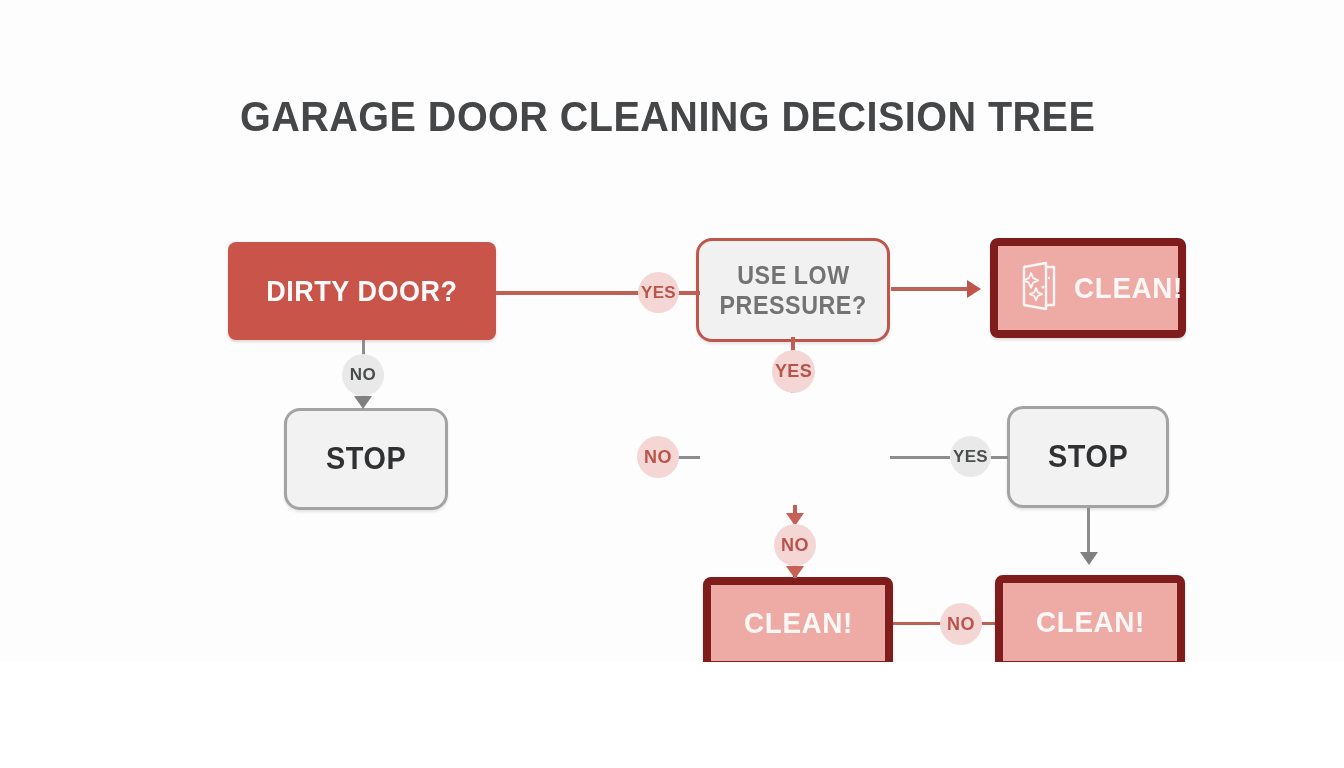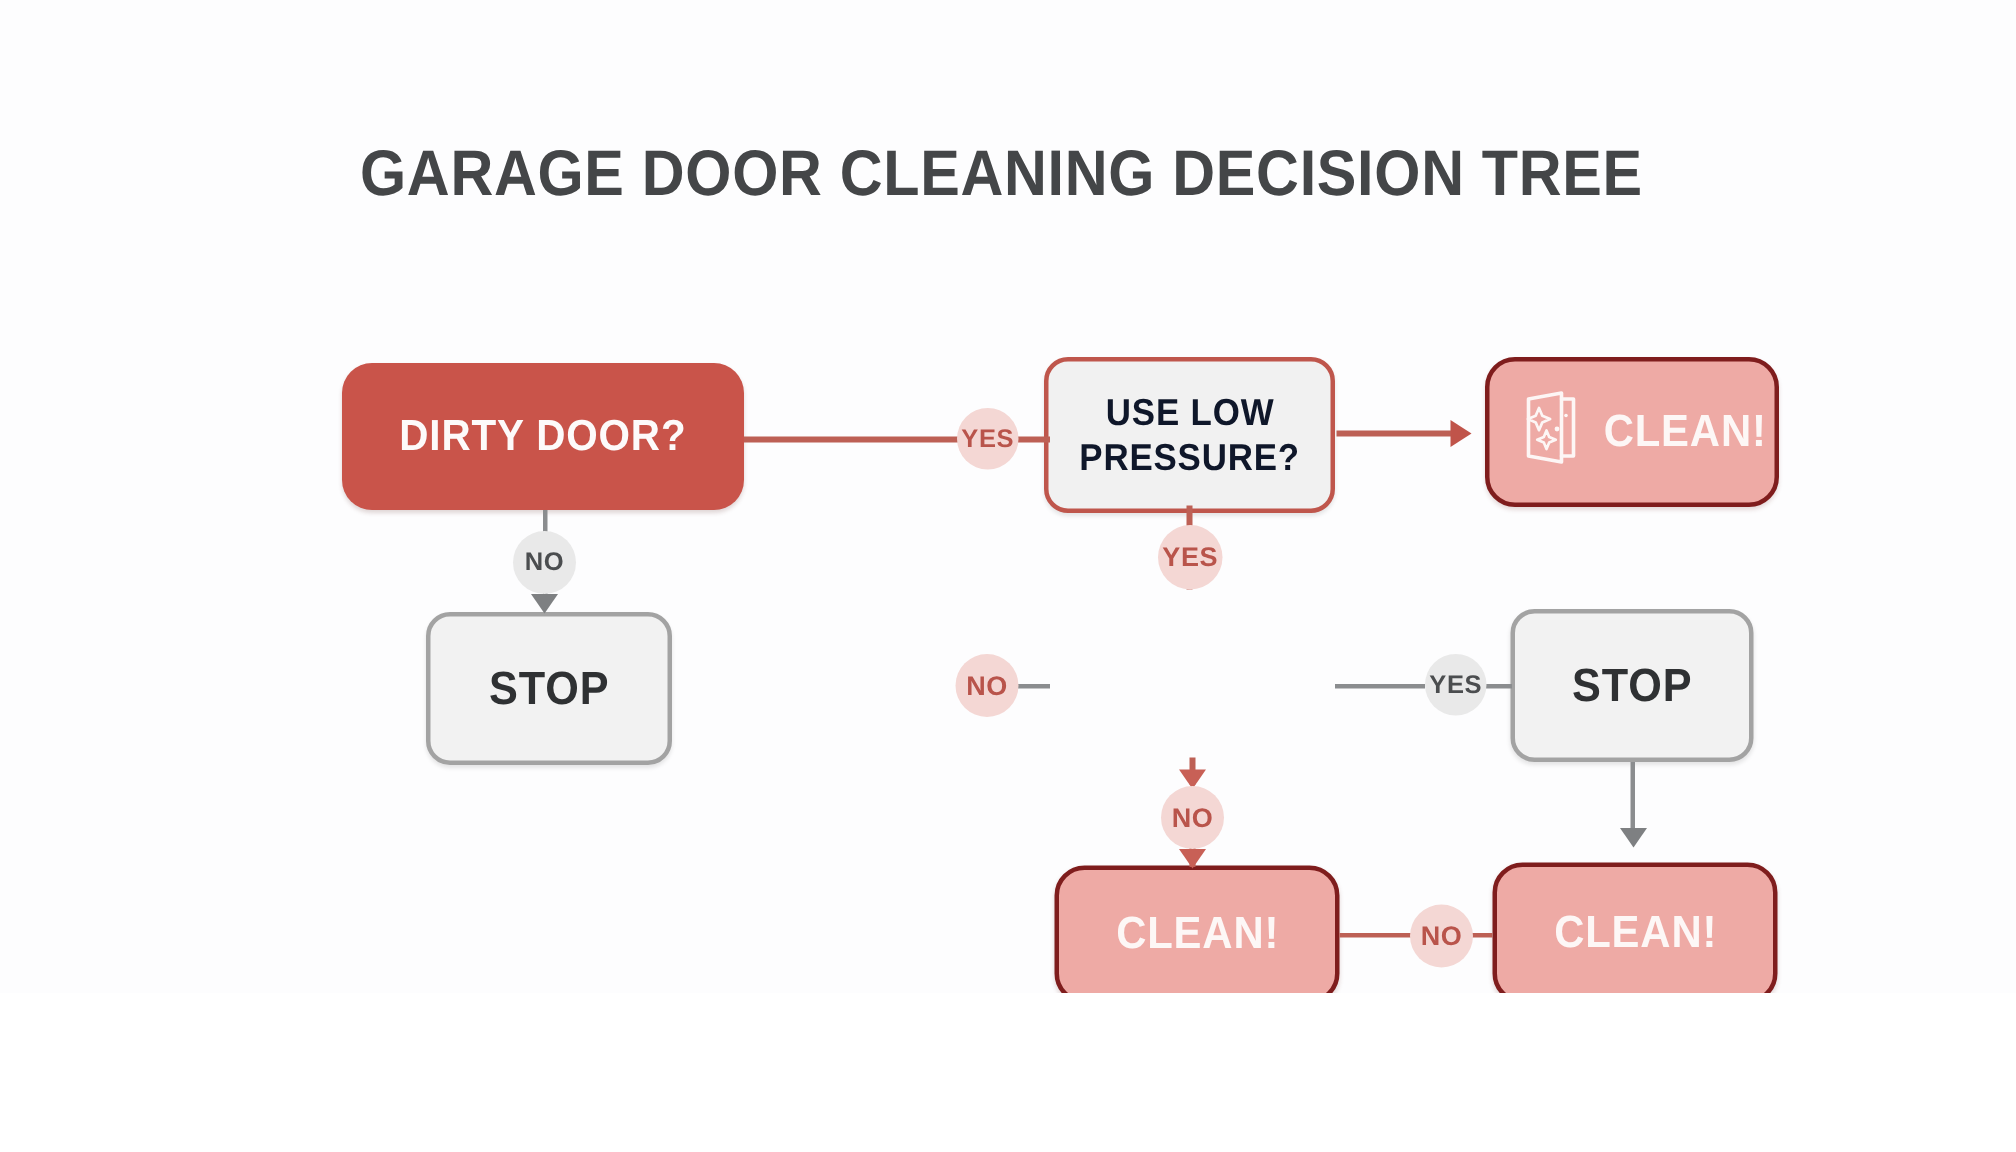--- a/index.html
+++ b/index.html
@@ -37,39 +37,39 @@
   .node {
     position: absolute;
     box-sizing: border-box;
     display: flex;
     align-items: center;
     justify-content: center;
     text-align: center;
     font-weight: 700;
     letter-spacing: 0.6px;
     font-family: "Liberation Sans Narrow", "Liberation Sans", sans-serif;
-    border-radius: 20px;
+    border-radius: 8px;
   }
   .node .label { transform: scaleX(0.93); }
 
   .node-red {
     background: #c9544a;
     color: #fdfafa;
     box-shadow: 0 2px 3px rgba(90,40,35,0.18);
   }
   .node-gray-red {
     background: #f1f1f1;
-    color: #0f172a;
+    color: #737373;
     border: 3px solid #bf564c;
     box-shadow: 0 2px 3px rgba(0,0,0,0.10);
   }
   .node-pink {
     background: #eeaaa5;
     color: #fdf7f6;
-    border: 3px solid #7f1d1d;
+    border: 8px solid #7f1d1d;
     box-shadow: 0 2px 3px rgba(120,60,55,0.18);
   }
   .node-gray {
     background: #f2f2f2;
     color: #2f3133;
     border: 3px solid #a3a3a3;
     box-shadow: 0 2px 3px rgba(0,0,0,0.10);
   }
 
   

